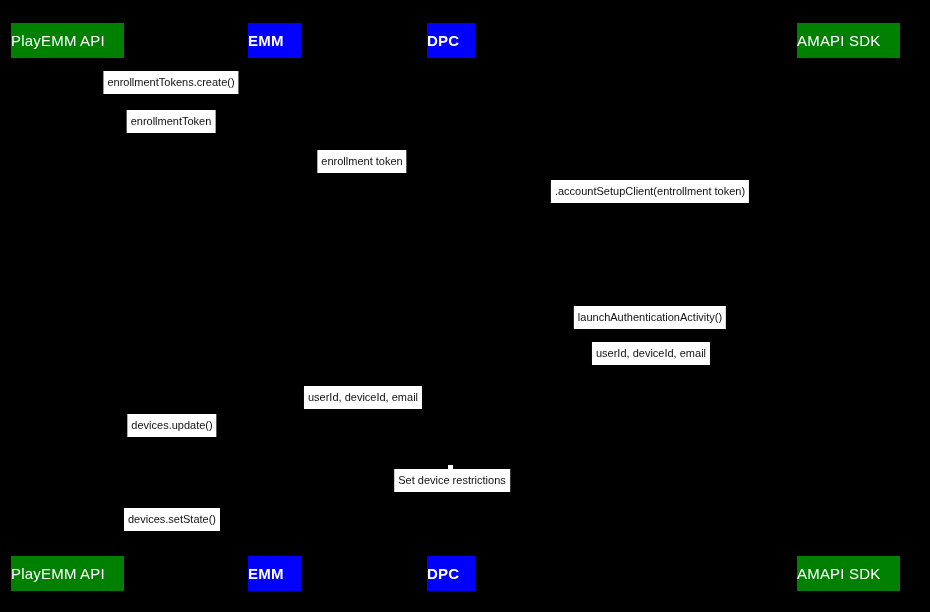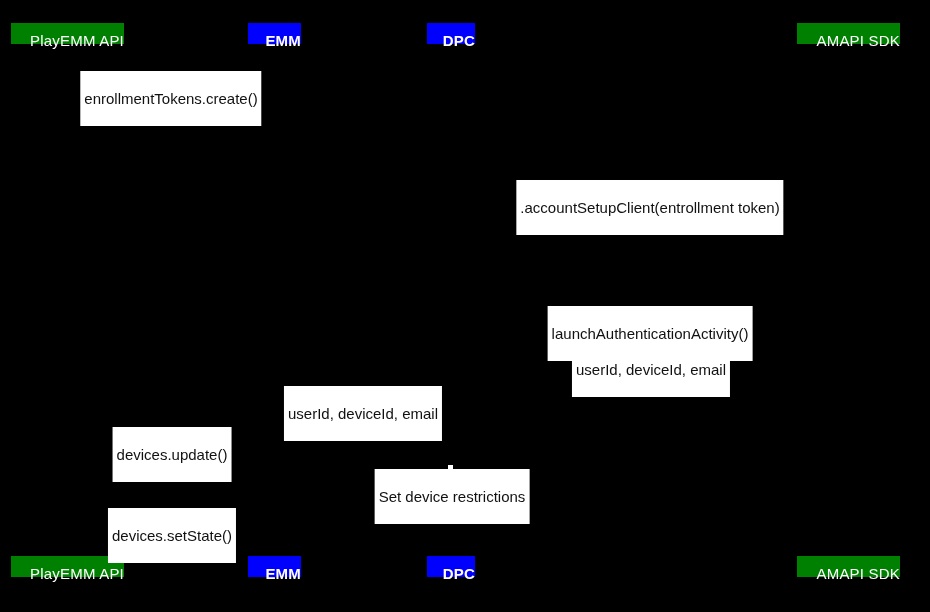--- a/index.html
+++ b/index.html
@@ -16,37 +16,37 @@
   }
   .lifeline {
     position: absolute;
     top: 58px;
     height: 498px;
     width: 1px;
     background: var(--lifeline-color, #000);
   }
   .pbox {
     position: absolute;
-    height: 21px;
+    height: 35px;
     line-height: 35px;
-    text-align: right;
+    text-align: left;
     color: var(--participant-text, #fff);
     font-size: 15px;
     letter-spacing: 0.2px;
   }
   .pbox.green { background: var(--participant-green, #008000); }
   .pbox.blue  { background: var(--participant-blue, #0000ff); font-weight: bold; }
   .msg {
     position: absolute;
     transform: translateX(-50%);
     background: var(--label-bg, #fff);
     color: var(--label-text, #111);
-    font-size: 15px;
+    font-size: 11px;
     line-height: 19px;
-    padding: 18px 4px;
+    padding: 2px 4px;
     text-align: center;
   }
   .msg span { display: block; white-space: nowrap; }
   .notch {
     position: absolute;
     width: 5px;
     height: 4px;
     background: var(--label-bg, #fff);
   }
 </style>
@@ -66,33 +66,39 @@
   <div class="pbox green" style="left:797px;top:23px;width:103px">AMAPI SDK</div>
 
   <div class="pbox green" style="left:11px;top:556px;width:113px">PlayEMM API</div>
   <div class="pbox blue" style="left:248px;top:556px;width:53px">EMM</div>
   <div class="pbox blue" style="left:427px;top:556px;width:48px">DPC</div>
   <div class="pbox green" style="left:797px;top:556px;width:103px">AMAPI SDK</div>
 
   <div class="msg" style="left:171px;top:71px">
     <span>enrollmentTokens.create()</span>
   </div>
+  <div class="msg" style="left:171px;top:110px">
+    <span>enrollmentToken</span>
+  </div>
+  <div class="msg" style="left:362px;top:150px">
+    <span>enrollment token</span>
+  </div>
   <div class="msg" style="left:650px;top:180px">
     <span>.accountSetupClient(entrollment token)</span>
   </div>
   <div class="msg" style="left:650px;top:306px">
     <span>launchAuthenticationActivity()</span>
   </div>
   <div class="msg" style="left:651px;top:342px">
     <span>userId, deviceId, email</span>
   </div>
   <div class="msg" style="left:363px;top:386px">
     <span>userId, deviceId, email</span>
   </div>
-  <div class="msg" style="left:172px;top:427px">
+  <div class="msg" style="left:172px;top:414px">
     <span>devices.update()</span>
   </div>
   <div class="msg" style="left:452px;top:469px">
     <span>Set device restrictions</span>
   </div>
   <div class="msg" style="left:172px;top:508px">
     <span>devices.setState()</span>
   </div>
 
   <div class="notch" style="left:448px;top:465px"></div>

